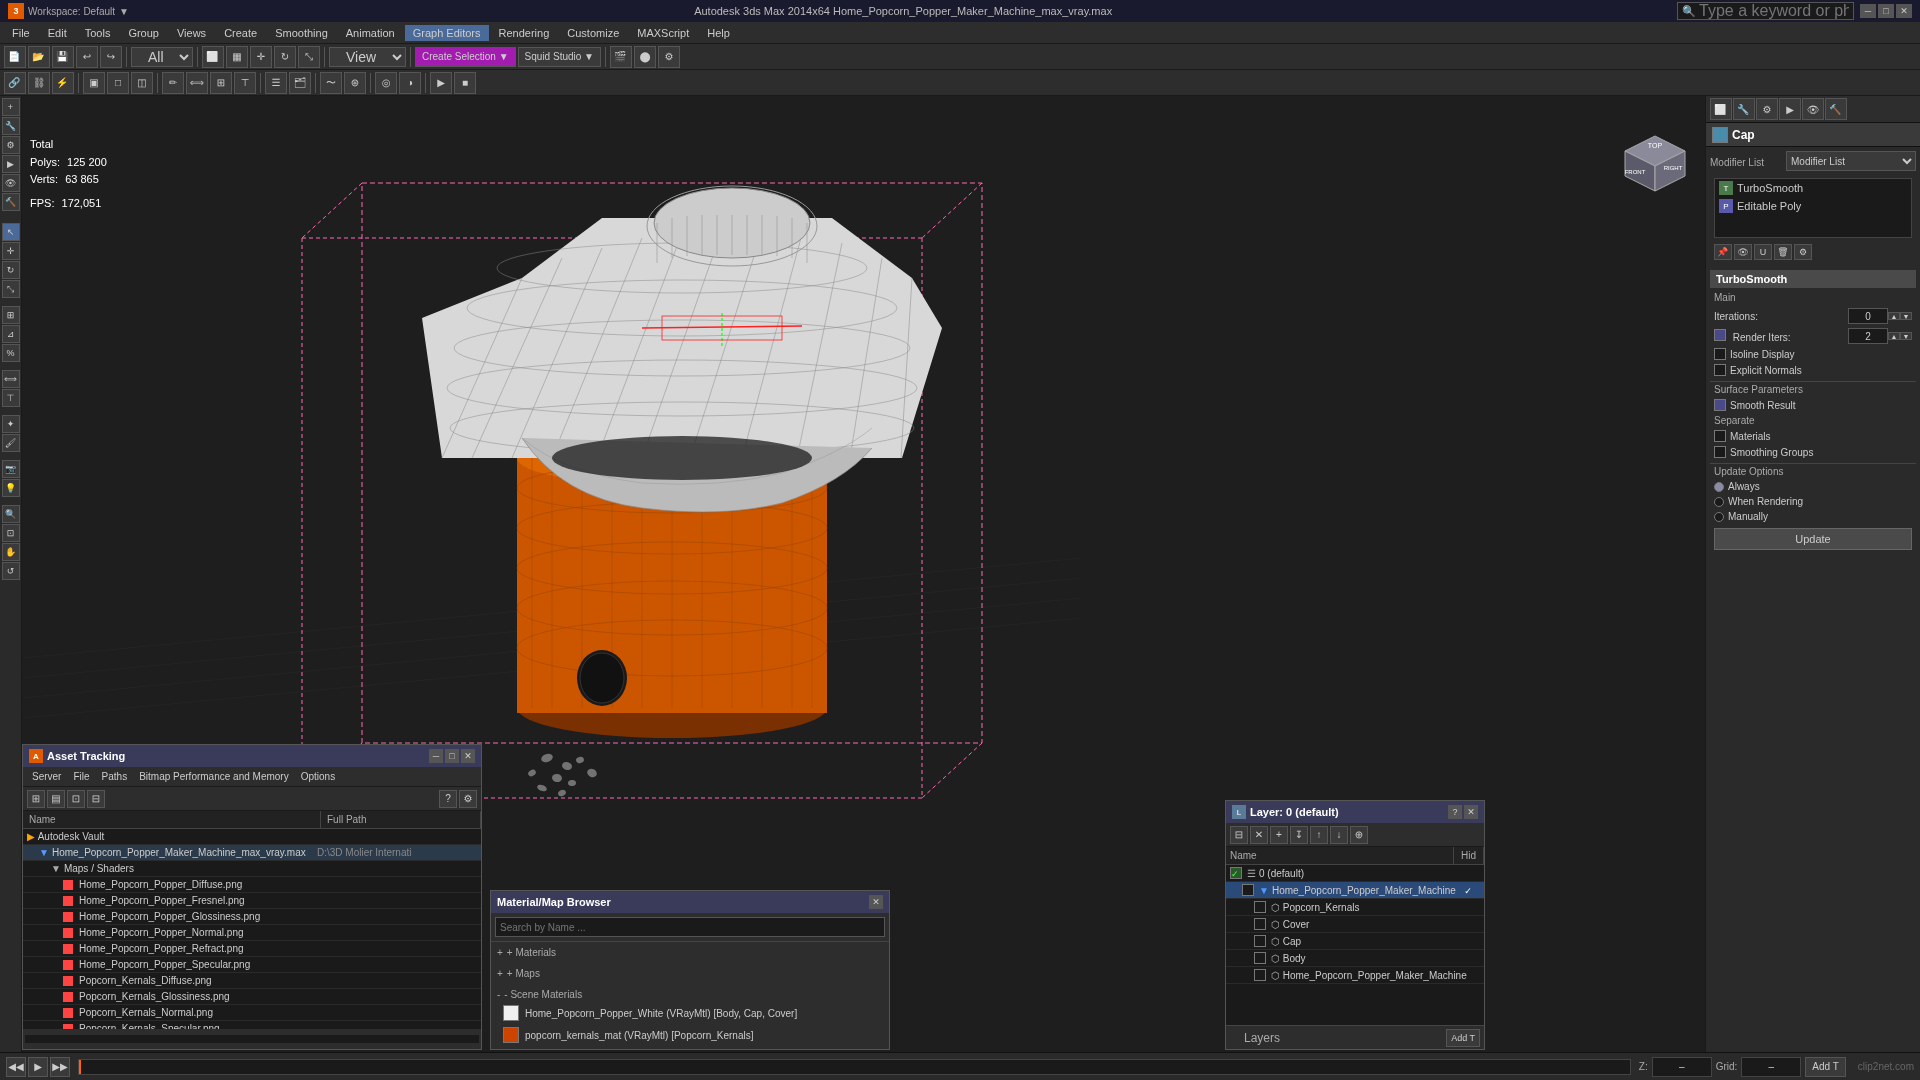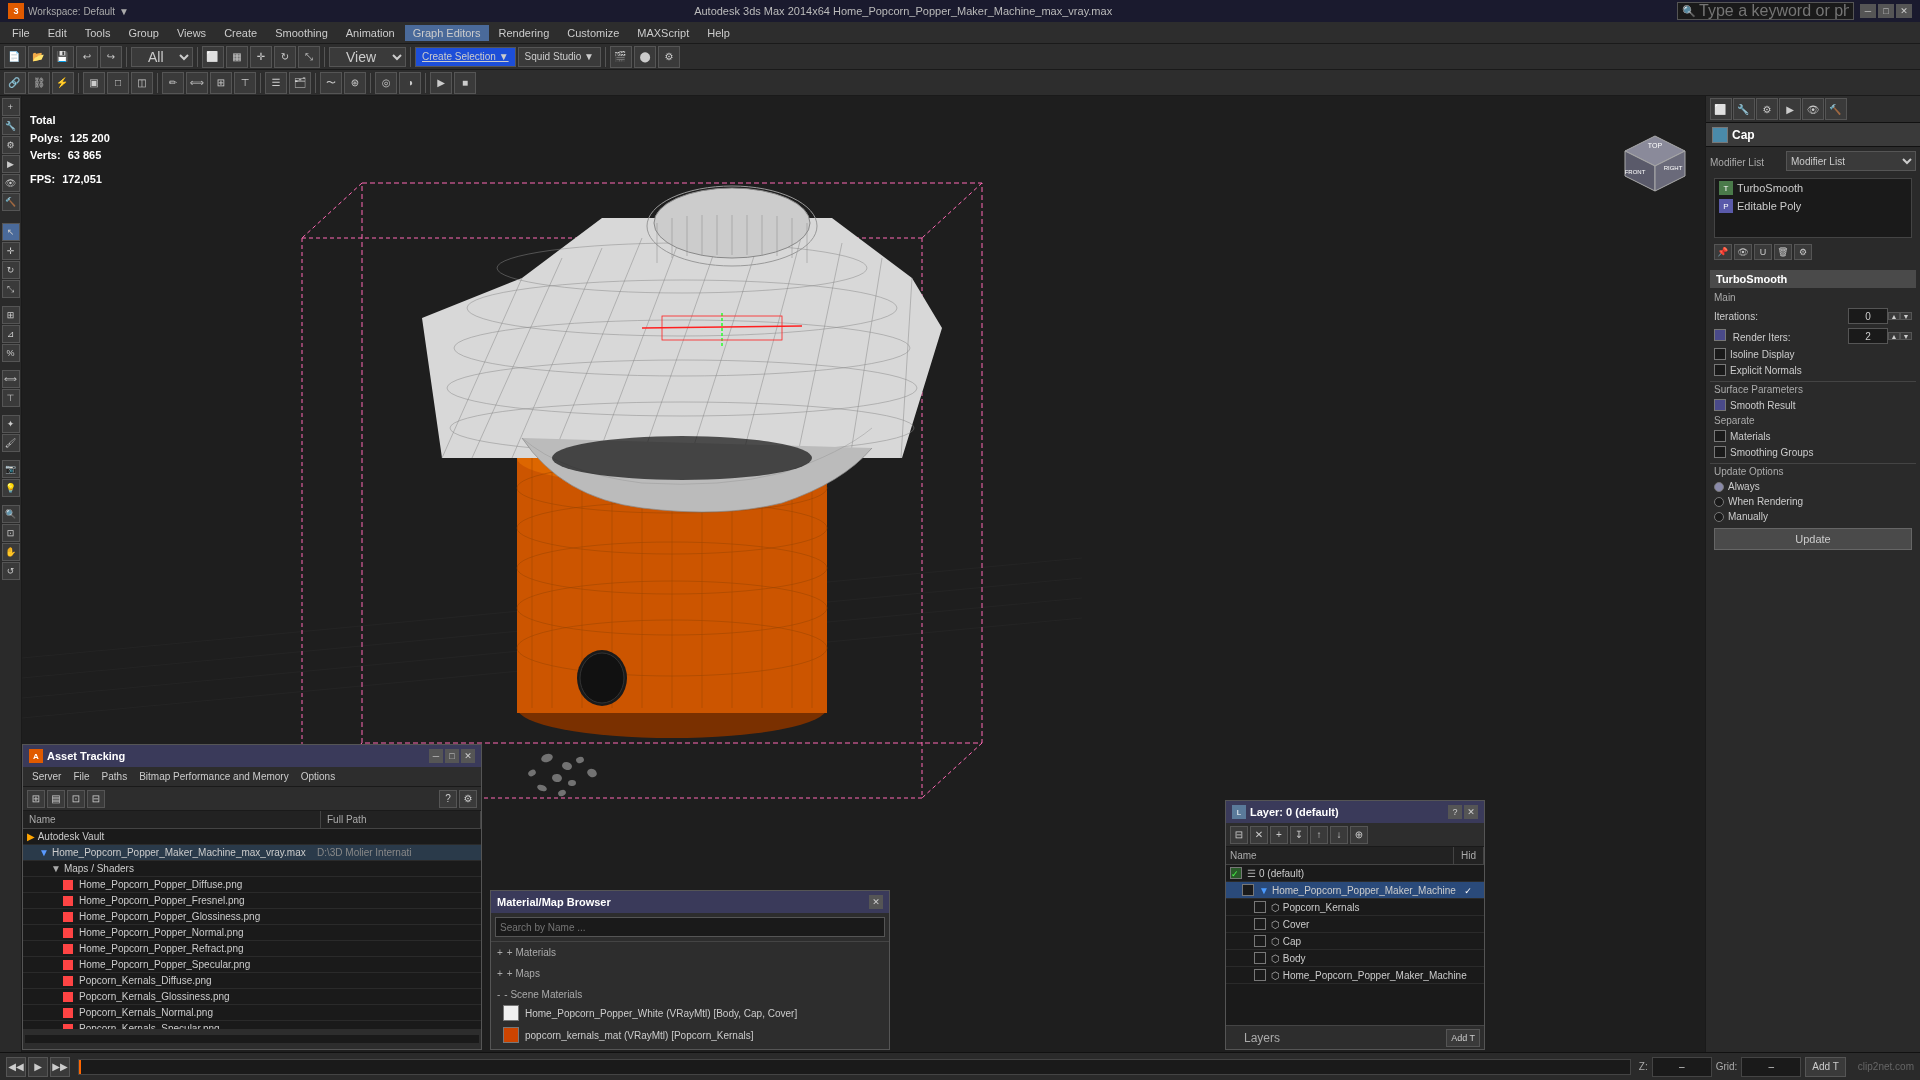--- a/index.html
+++ b/index.html
@@ -26,21 +26,21 @@
     
     #main-layout { display: flex; height: calc(1080px - 22px - 22px - 26px - 26px); }
 
     
     #left-sidebar { width: 22px; background: #2a2a2a; display: flex; flex-direction: column; align-items: center; padding: 2px 0; gap: 1px; border-right: 1px solid #1a1a1a; }
     .sidebar-btn { width: 18px; height: 18px; background: #3a3a3a; border: 1px solid #555; color: #ccc; cursor: pointer; display: flex; align-items: center; justify-content: center; font-size: 9px; }
 
     
     #viewport { flex: 1; background: #1e1e1e; position: relative; overflow: hidden; }
     #viewport-header { height: 22px; background: #2d2d2d; display: flex; align-items: center; padding: 0 6px; font-size: 11px; color: #ccc; border-bottom: 1px solid #111; }
-    #viewport-stats { position: absolute; top: 16px; left: 8px; color: #fff; font-size: 11px; line-height: 1.6; z-index: 10; font-weight: bold; }
+    #viewport-stats { position: absolute; top: 40px; left: 8px; color: #fff; font-size: 11px; line-height: 1.6; z-index: 10; }
 
     
     #nav-cube { position: absolute; top: 30px; right: 10px; width: 80px; height: 80px; }
 
     
     #right-panel { width: 215px; background: #2a2a2a; border-left: 1px solid #1a1a1a; display: flex; flex-direction: column; }
     #right-panel-header { height: 24px; background: #333; display: flex; align-items: center; justify-content: space-between; padding: 0 6px; border-bottom: 1px solid #111; }
     .rpanel-icon { width: 22px; height: 22px; background: #3a3a3a; border: 1px solid #555; color: #ccc; font-size: 10px; display: flex; align-items: center; justify-content: center; cursor: pointer; }
 
     #modifier-section { padding: 4px; }
@@ -179,21 +179,21 @@
   <button class="toolbar-btn">⬜</button>
   <button class="toolbar-btn">▦</button>
   <button class="toolbar-btn">✛</button>
   <button class="toolbar-btn">↻</button>
   <button class="toolbar-btn">⤡</button>
   <div class="toolbar-sep"></div>
   <select class="toolbar-dropdown">
     <option>View</option>
   </select>
   <div class="toolbar-sep"></div>
-  <button style="height:20px;background:#1d4ed8;border:1px solid #555;color:#ccc;font-size:10px;padding:0 6px;cursor:pointer;text-decoration:underline;">Create Selection ▼</button>
+  <button style="height:20px;background:#a21caf;border:1px solid #555;color:#ccc;font-size:10px;padding:0 6px;cursor:pointer;">Create Selection ▼</button>
   <button style="height:20px;background:#3a3a3a;border:1px solid #555;color:#ccc;font-size:10px;padding:0 6px;cursor:pointer;">Squid Studio ▼</button>
   <div class="toolbar-sep"></div>
   <button class="toolbar-btn">🎬</button>
   <button class="toolbar-btn">⬤</button>
   <button class="toolbar-btn">⚙</button>
 </div>
 
 <div id="toolbar2">
   <button class="toolbar-btn">🔗</button>
   <button class="toolbar-btn">⛓</button>

